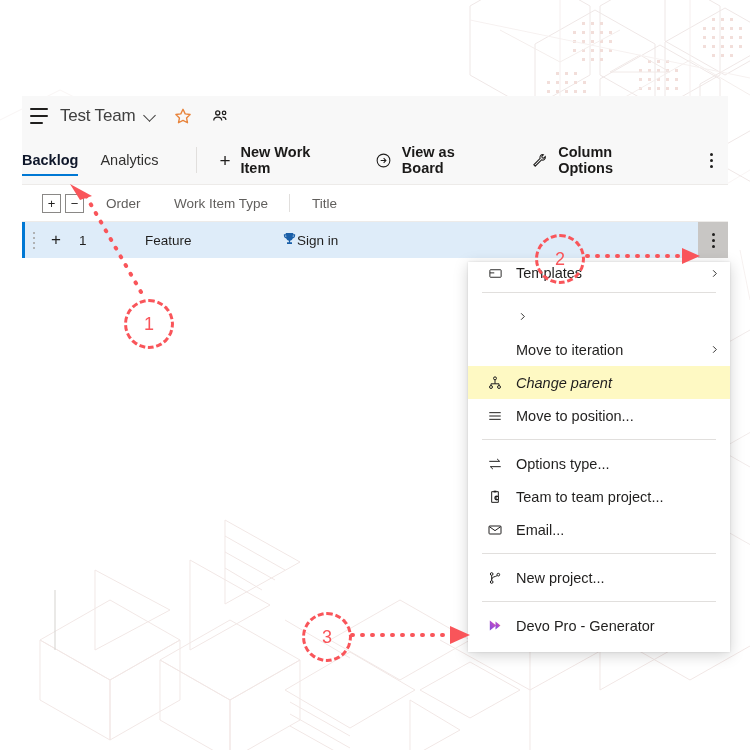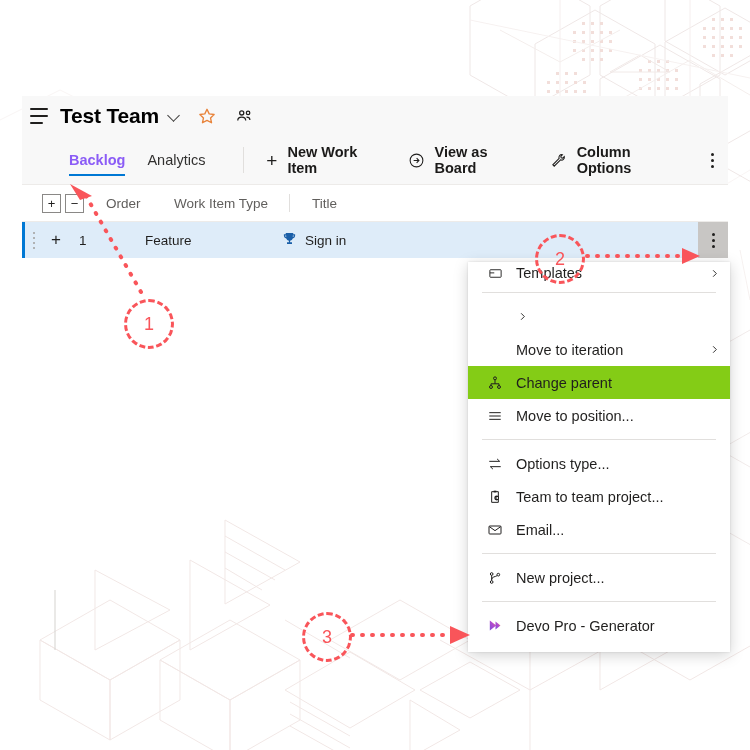--- a/index.html
+++ b/index.html
@@ -44,21 +44,21 @@
     margin-left: 8px; margin-right: 10px;
     display: flex; flex-direction: column; justify-content: space-between;
     cursor: pointer;
   }
   .hamburger i { display:block; height: 2px; background: #201f1e; border-radius: 1px; }
   .hamburger i:nth-child(1){ width: 18px; }
   .hamburger i:nth-child(2){ width: 18px; }
   .hamburger i:nth-child(3){ width: 13px; }
 
   .team-title {
-    font-size: 21px; font-weight: bold; color: #000000;
+    font-size: 17px; font-weight: normal; color: #404040;
     letter-spacing: -0.2px;
   }
   .chev-down {
     margin-left: 9px; width: 13px; height: 13px; position: relative;
     cursor: pointer;
   }
   .chev-down::before{
     content:""; position:absolute; left:1px; top:1px;
     width: 8px; height: 8px;
     border-right: 1.6px solid #3b3a39;
@@ -77,21 +77,21 @@
     display: flex; align-items: center;
     z-index: 3;
   }
   .tabs { display: flex; align-items: flex-end; height: 48px; }
   .tab {
     font-size: 14.5px; color: #323130;
     padding: 0 0 0 0; margin-right: 22px;
     height: 48px; display: flex; align-items: center;
     position: relative; cursor: pointer;
   }
-  .tab.active { font-weight: bold; color: #8b5cf6; margin-left: 47px; }
+  .tab.active { font-weight: bold; color: #0f172a; }
   .tab.active::after{
     content:""; position:absolute; left: 0; right: 0; bottom: 8px;
     height: 2px; background: var(--accent, #0078d4);
   }
   .tbl-sep {
     width: 1px; height: 26px; background: #e1dfdd; margin: 0 22px 0 16px;
   }
   .tb-btn {
     display:flex; align-items:center; height: 48px;
     margin-right: 36px; cursor: pointer;
@@ -134,21 +134,21 @@
   .grid-row {
     position: relative; height: 36px; display:flex; align-items:center;
     background: #deecf9; border-left: 3px solid #0078d4;
   }
   .rowgrip { width: 10px; display:flex; flex-direction:column; gap:3px; align-items:center; margin-left:4px;}
   .rowgrip b { width:2px;height:2px;border-radius:50%;background:#a19f9d; display:block;}
   .r-expand { width: 34px; text-align:center; font-size:17px; color:#201f1e; cursor:pointer; }
   .rcell { font-size: 13.5px; color:#201f1e; }
   .rcell.order { width: 66px; padding-left: 6px;}
   .rcell.wit { width: 115px; }
-  .rcell.title { padding-left: 22px; display:flex; align-items:center; gap:8px; }
+  .rcell.title { padding-left: 22px; display:flex; align-items:center; }
 
   .row-overflow {
     position:absolute; right: 0px; top: 0px;
     width: 30px; height: 36px; background: #c8c6c4;
     display:flex; flex-direction:column; align-items:center; justify-content:center;
     gap: 3px; cursor: pointer;
   }
   .row-overflow b { width:3px;height:3px;border-radius:50%;background:#201f1e;display:block;}
 
   
@@ -421,21 +421,21 @@
     <div class="mi">
       <span class="mi-icon"></span>
       <span class="mi-label">Move to iteration</span>
       <span class="mi-chev">
         <svg viewBox="0 0 24 24" width="11" height="11" fill="none" stroke="#201f1e" stroke-width="2">
             <path d="M9 5l7 7-7 7"></path>
           </svg>
       </span>
     </div>
 
-    <div class="mi hovered" style="background: #84cc16;">
+    <div class="mi hovered" style="background: #fef9c3; font-style: italic;">
       <span class="mi-icon">
         <svg viewBox="0 0 24 24" width="16" height="16" fill="none" stroke="#201f1e" stroke-width="1.5">
           <circle cx="12" cy="5" r="2.2"></circle>
             <circle cx="6" cy="18" r="2.2"></circle>
             <circle cx="18" cy="18" r="2.2"></circle>
           <path d="M12 7.2v3.3M6 15.8v-2.6h12v2.6M12 10.5v2.7"></path>
         </svg>
       </span>
       <span class="mi-label">Change parent</span>
     </div>

